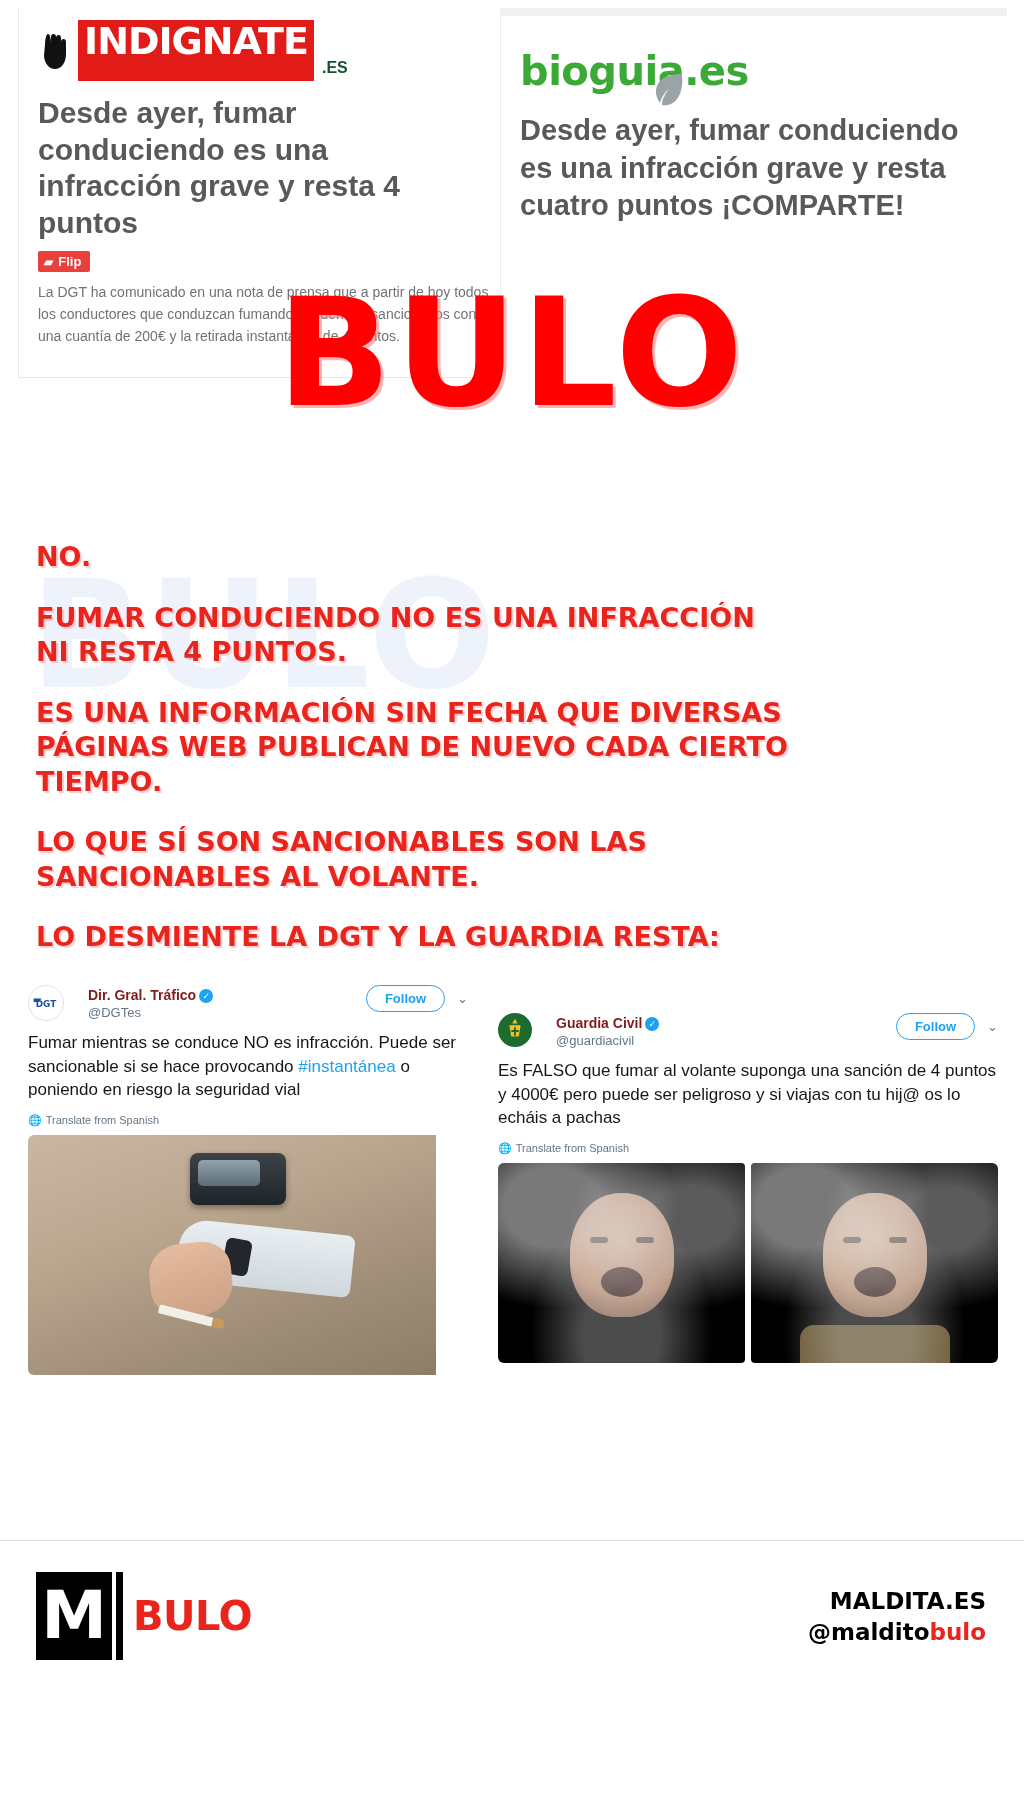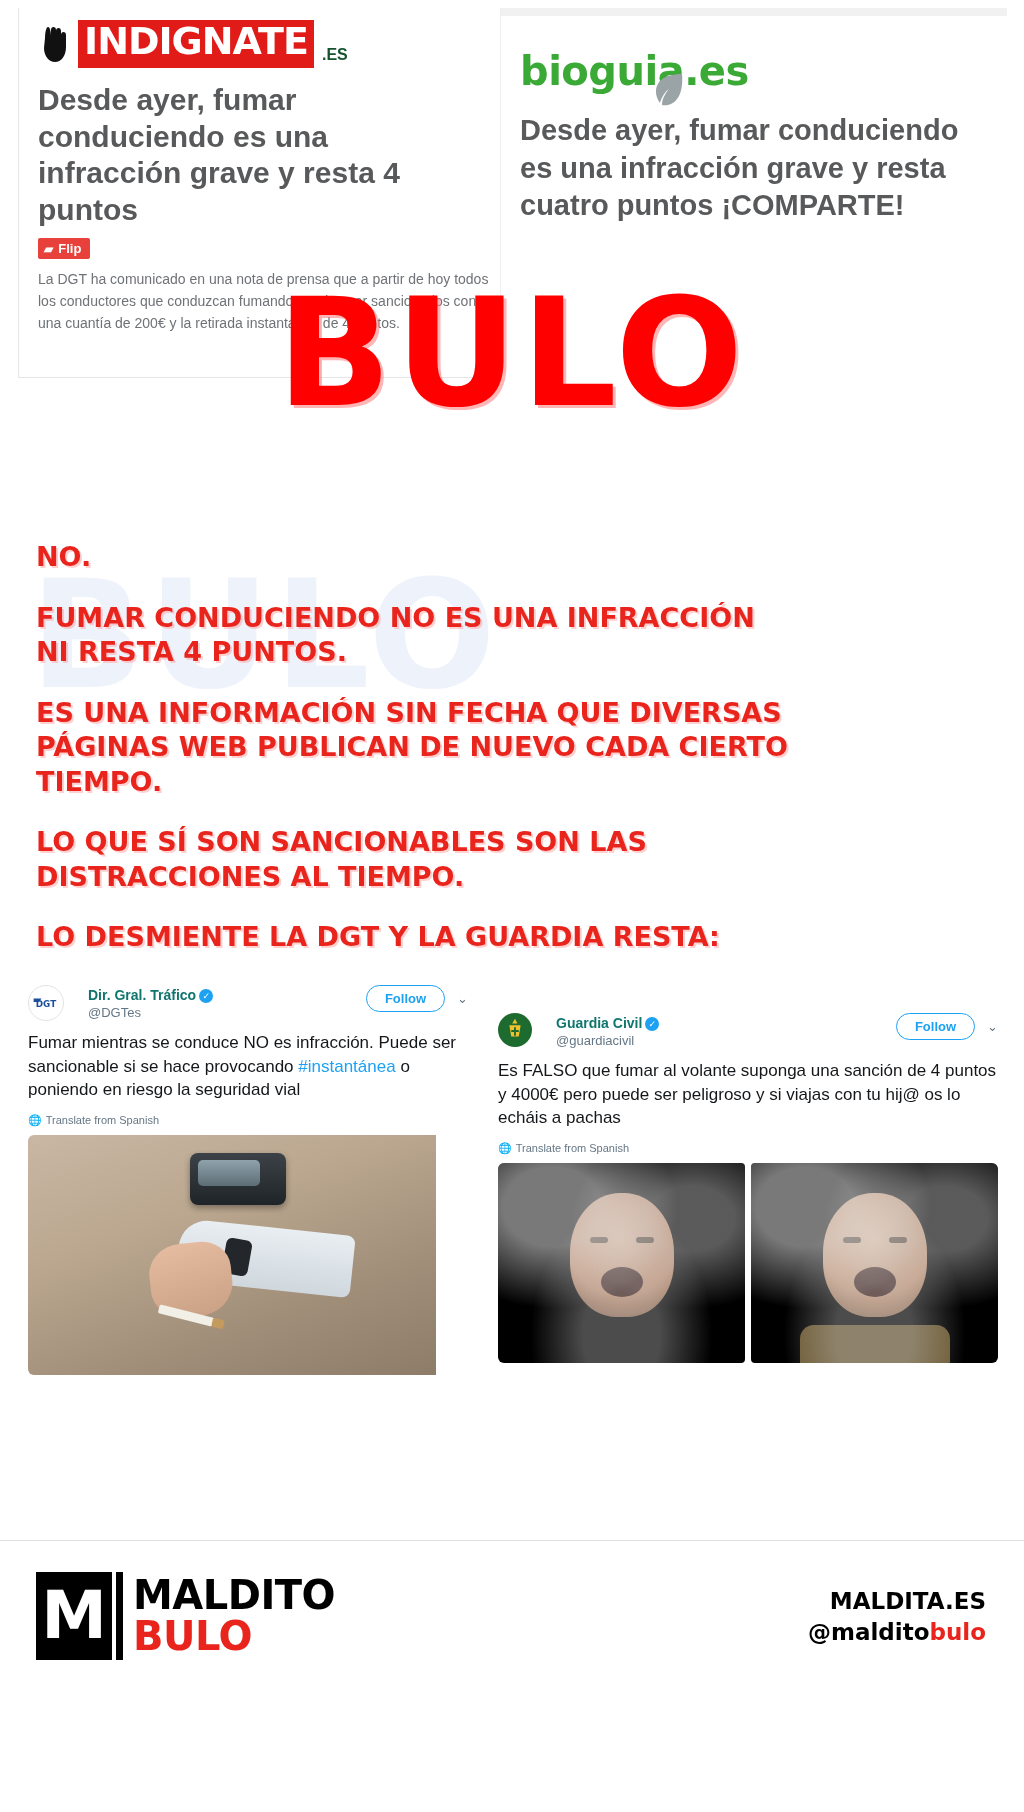--- a/index.html
+++ b/index.html
@@ -30,21 +30,21 @@
 
   
   .indignate-logo{display:flex;align-items:center;gap:6px;margin:12px 0 14px 20px;}
   .hand-icon{
     width:34px;height:40px;position:relative;display:inline-block;
   }
   .hand-icon svg{display:block}
   .indignate-word{
     font-family:"DejaVu Sans", sans-serif;
     font-weight:bold;font-size:38px;letter-spacing:-1px;color:#111;
-    background:#e01b18;color:#fff;padding:2px 6px 8px 6px;line-height:1;
+    background:#e01b18;color:#fff;padding:2px 6px 21px 6px;line-height:1;
   }
   .indignate-es{font-size:16px;font-weight:bold;color:#14532d;margin-left:2px;align-self:flex-end;padding-bottom:4px;}
 
   .left-headline{
     font-family:"Liberation Sans", sans-serif;
     font-size:30px;line-height:1.22;font-weight:bold;color:#58595b;
     margin:4px 0 10px 20px;width:420px;
   }
   .flip-btn{
     display:inline-flex;align-items:center;gap:5px;
@@ -104,21 +104,21 @@
   .tweet-left{left:28px;width:440px;}
   .tweet-right{left:498px;width:500px;}
   .tw-head{display:flex;align-items:flex-start;gap:24px;justify-content:flex-end;}
   .tw-avatar{
     width:34px;height:34px;border-radius:50%;flex:0 0 34px;
     display:flex;align-items:center;justify-content:center;overflow:hidden;
   }
   .av-dgt{background:#ffffff;border:1px solid #e3e3e3;}
   .av-gc{background:#1d6b2e;}
   .tw-names{flex:1;line-height:1.25;}
-  .tw-name{font-size:14px;font-weight:bold;color:#0f766e;display:inline-block;}
+  .tw-name{font-size:14px;font-weight:bold;color:#7f1d1d;display:inline-block;}
   .verified{
     display:inline-block;width:14px;height:14px;border-radius:50%;background:#1da1f2;
     color:#fff;font-size:9px;line-height:14px;text-align:center;margin-left:3px;vertical-align:1px;
   }
   .tw-handle{font-size:13px;color:#657786;display:block;}
   .follow-btn{
     border:1px solid #1da1f2;color:#1da1f2;border-radius:16px;
     font-size:13px;font-weight:bold;padding:5px 18px;background:#fff;
   }
   .caret{color:#657786;font-size:13px;margin-left:12px;}
@@ -251,21 +251,21 @@
       <div class="rb-line">NO.</div>
       <div class="rb-gap"></div>
       <div class="rb-line">FUMAR CONDUCIENDO NO ES UNA INFRACCIÓN</div>
       <div class="rb-line">NI RESTA 4 PUNTOS.</div>
       <div class="rb-gap"></div>
       <div class="rb-line">ES UNA INFORMACIÓN SIN FECHA QUE DIVERSAS</div>
       <div class="rb-line">PÁGINAS WEB PUBLICAN DE NUEVO CADA CIERTO</div>
       <div class="rb-line">TIEMPO.</div>
       <div class="rb-gap"></div>
       <div class="rb-line">LO QUE SÍ SON SANCIONABLES SON LAS</div>
-      <div class="rb-line">DISTRACCIONES AL TIEMPO.</div>
+      <div class="rb-line">SANCIONABLES AL VOLANTE.</div>
       <div class="rb-gap"></div>
       <div class="rb-line">LO DESMIENTE LA DGT Y LA GUARDIA RESTA:</div>
     </div>
   </div>
 
   <div class="tweets">
 
     <div class="tweet tweet-left">
       <div class="tw-head">
         <div class="tw-avatar av-dgt">
@@ -346,21 +346,20 @@
       </div>
     </div>
   </div>
 
   <div class="divider"></div>
   <div class="footer">
     <div class="maldito-logo">
       <div class="m-box">M</div>
       <div class="m-bar"></div>
       <div class="m-words">
-        <div class="m-word1">MALDITO</div>
         <div class="m-word2">BULO</div>
       </div>
     </div>
     <div class="footer-right">
       <div>MALDITA.ES</div>
       <div class="fr-handle"><span>@maldito</span><span class="red">bulo</span></div>
     </div>
   </div>
 
 </div>

